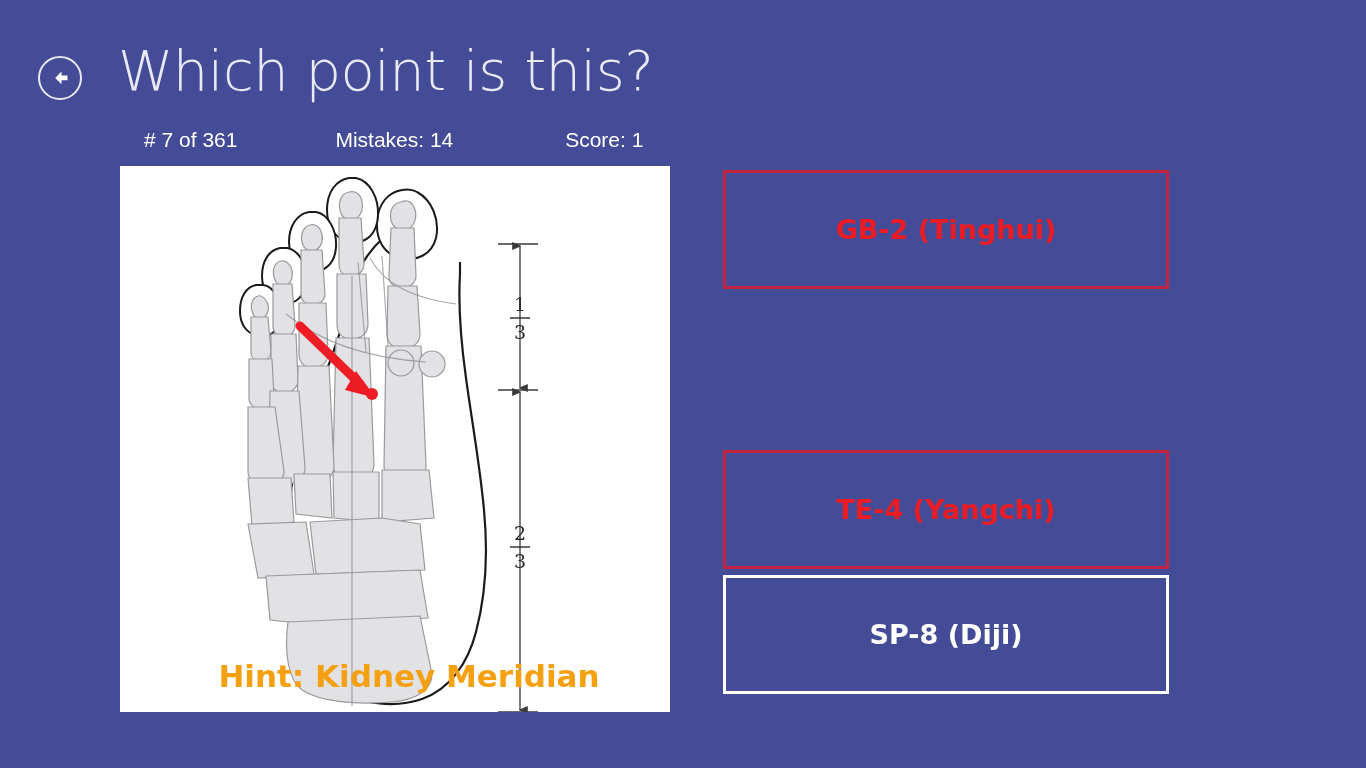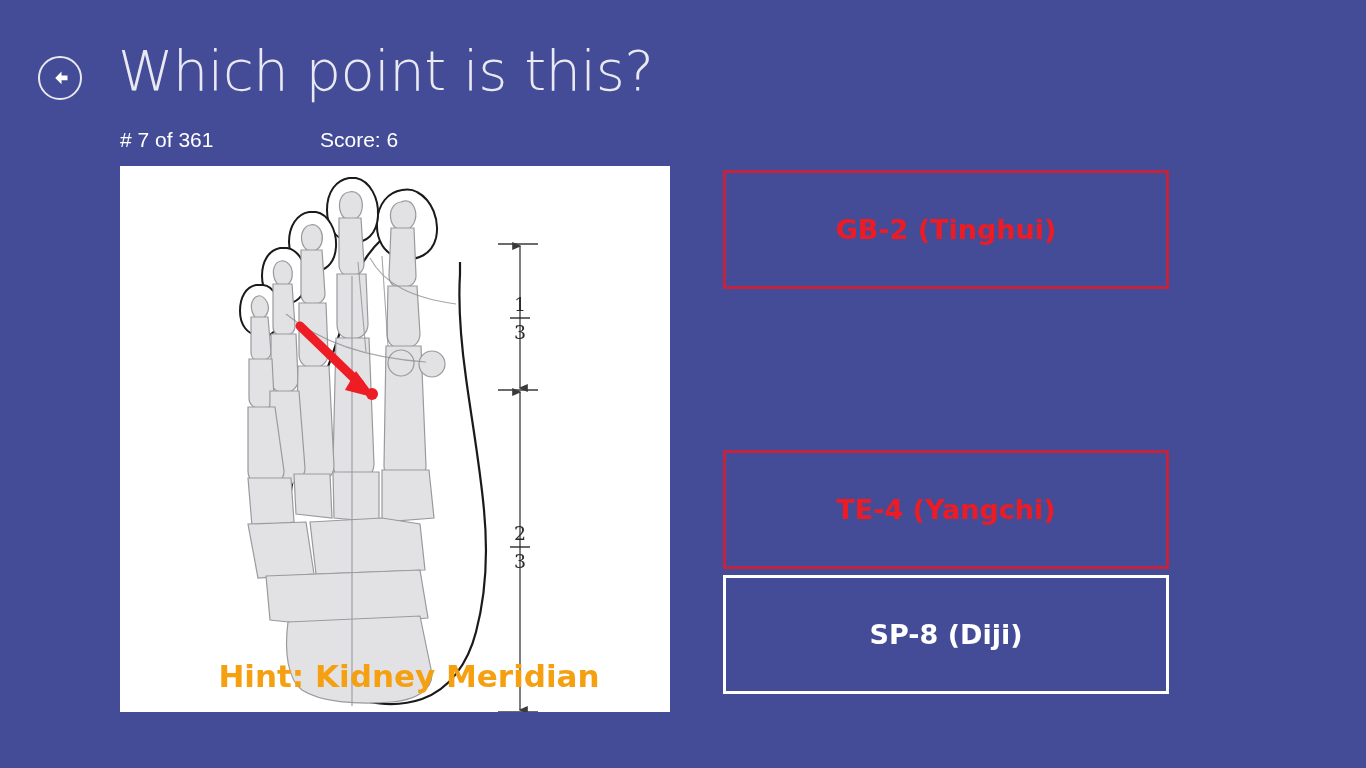--- a/index.html
+++ b/index.html
@@ -65,21 +65,21 @@
     height: 32px;
     display: flex;
     align-items: center;
   }
   .stat-item {
     font-size: 21px;
     font-weight: 400;
     color: #FFFFFF;
     white-space: nowrap;
   }
-  #stat-index   { width: 200px; }
+  #stat-index   { width: 200px; margin-left: 24px; }
   #stat-mistakes{ width: 240px; }
   #stat-score   { width: 120px; }
 
   
   #diagram-panel {
     position: absolute;
     left: 120px;
     top: 166px;
     width: 550px;
     height: 546px;
@@ -155,21 +155,22 @@
         <path d="M13.5 5.5 L7.2 11.9 L13.5 18.3 L13.5 14.2 L19.5 14.2 L19.5 9.6 L13.5 9.6 Z" fill="#FFFFFF"></path>
       </svg>
     </span>
   </div>
 
   <div id="page-title">Which point is this?</div>
 </div>
 
 <div id="stats-row">
   <span class="stat-item" id="stat-index"># 7 of 361</span>
-  <span class="stat-item" id="stat-score">Score: 6</span>
+  <span class="stat-item" id="stat-mistakes">Mistakes: 14</span>
+  <span class="stat-item" id="stat-score">Score: 1</span>
 </div>
 
 <div id="diagram-panel">
 
   <svg id="foot-diagram" viewBox="0 0 550 546">
     <defs>
       <marker id="arrowDown" markerWidth="8" markerHeight="8" refX="4" refY="7" orient="auto">
         <path d="M4 8 L1 1 L7 1 Z" fill="#3a3a3a"></path>
       </marker>
       <marker id="arrowUp" markerWidth="8" markerHeight="8" refX="4" refY="1" orient="auto">

